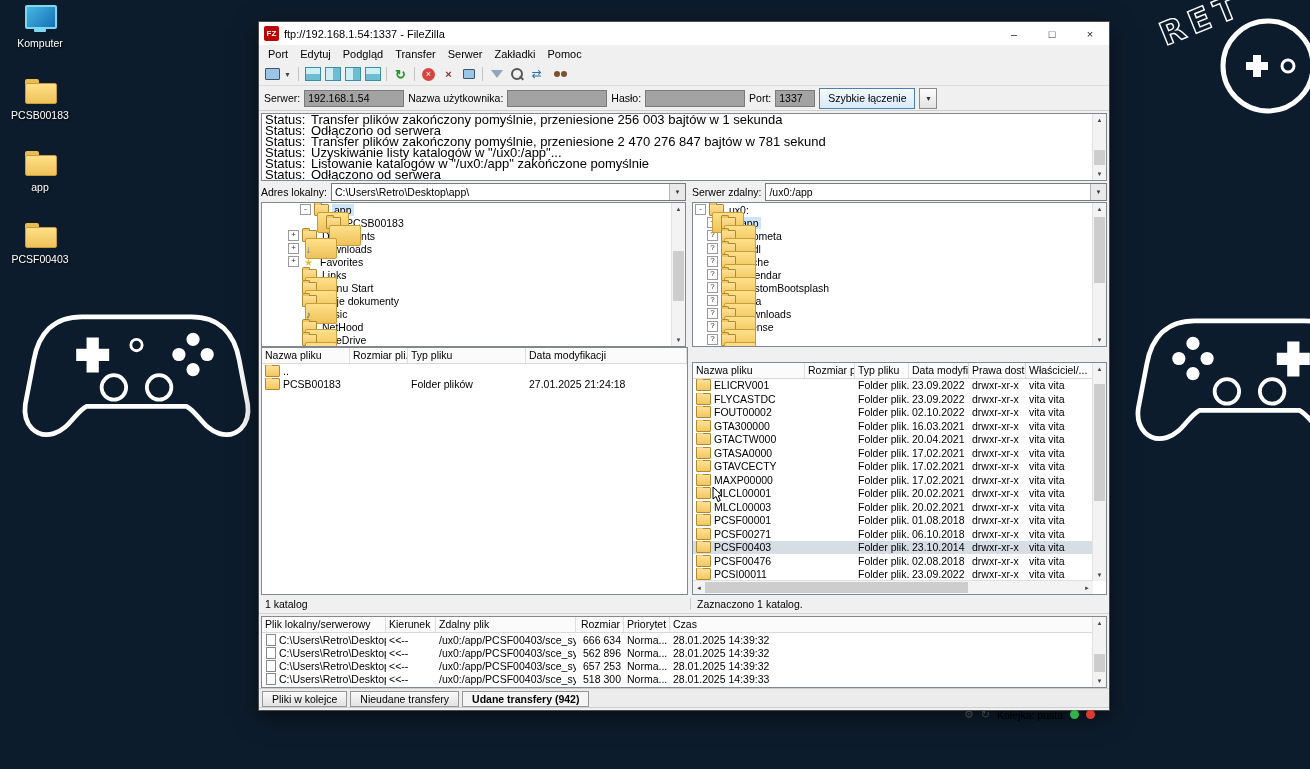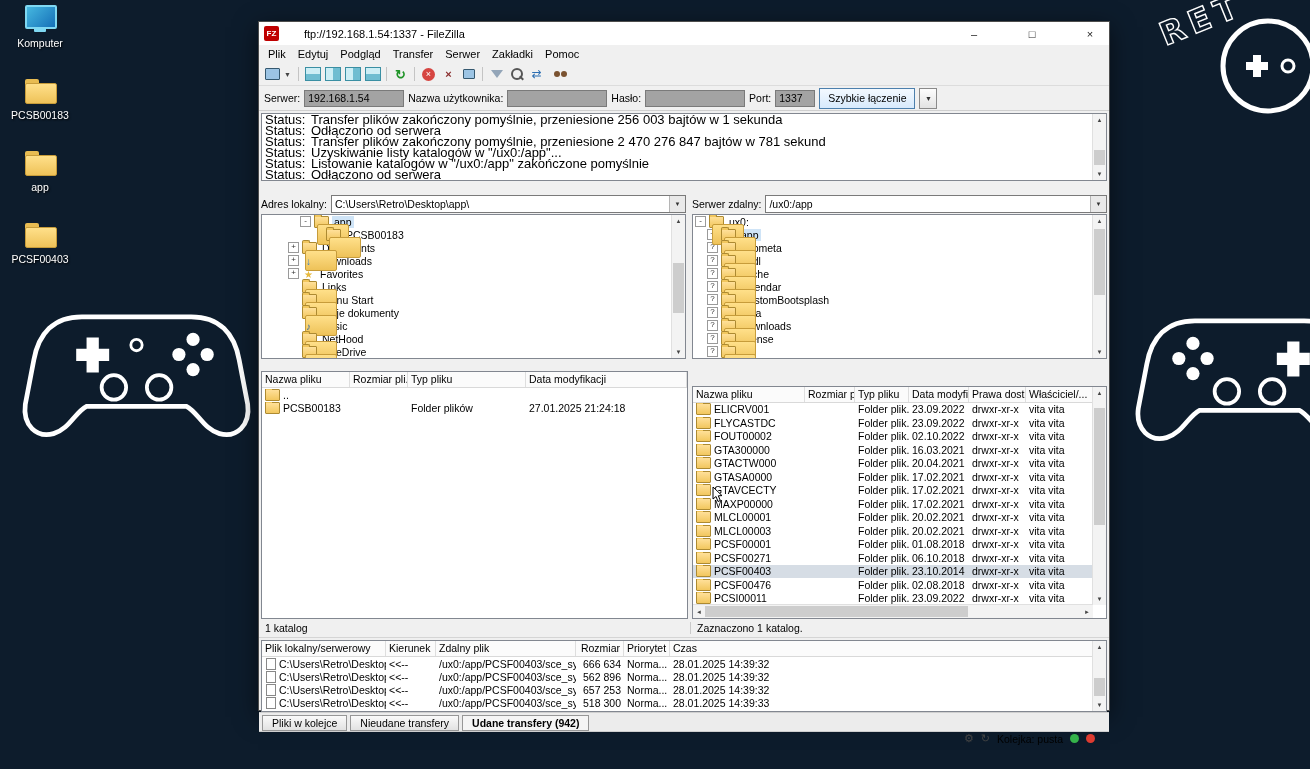--- a/index.html
+++ b/index.html
@@ -16,21 +16,21 @@
   .ic-computer::after{content:"";position:absolute;left:11px;top:24px;width:12px;height:4px;background:#7fd8f2;box-shadow:-4px 3px 0 4px rgba(127,216,242,0);border-radius:1px;}
   .ic-folder{background:transparent;}
   .ic-folder::before{content:"";position:absolute;left:2px;top:3px;width:14px;height:6px;
     background:#e8bc52;border-radius:2px 2px 0 0;}
   .ic-folder::after{content:"";position:absolute;left:2px;top:7px;width:30px;height:19px;
     background:linear-gradient(#ffe08a,#eec259);border:1px solid #c79c3a;border-radius:2px;}
   .dicon-label{font-size:10.5px;color:#fff;text-shadow:1px 1px 2px #000;max-width:70px;text-align:center;white-space:nowrap;}
   
   .window{position:absolute;left:258px;top:21px;width:850px;height:688px;background:#f0f0f0;
     border:1px solid #4d4d4d;box-shadow:0 6px 22px rgba(0,0,0,.55);display:flex;flex-direction:column;font-size:11px;color:#000;}
-  .titlebar{height:23px;flex:none;background:#fff;display:flex;align-items:center;padding-left:5px;gap:20px;}
+  .titlebar{height:23px;flex:none;background:#fff;display:flex;align-items:center;padding-left:5px;}
   .fz-icon{width:15px;height:15px;flex:none;background:#bf0000;color:#fff;font-size:8px;font-weight:bold;
     display:grid;place-items:center;border-radius:2px;margin-right:5px;}
   .title-text{font-size:11px;white-space:nowrap;}
   .title-sp{flex:1;}
   .wbtn{width:38px;height:100%;display:grid;place-items:center;font-size:11px;color:#222;}
   .menubar{height:18px;flex:none;display:flex;align-items:center;padding:0 3px;}
   .menu-item{padding:1px 6px;font-size:11px;}
   .toolbar{height:22px;flex:none;display:flex;align-items:center;gap:3px;padding:0 5px;border-bottom:1px solid #dcdcdc;}
   .tbi{width:17px;height:16px;display:grid;place-items:center;font-size:12px;position:relative;}
   .tb-sep{width:1px;height:14px;background:#c4c4c4;margin:0 2px;}
@@ -64,21 +64,21 @@
   .vscroll{position:absolute;right:0;top:0;bottom:0;width:13px;background:#f3f3f3;border-left:1px solid #e0e0e0;display:flex;flex-direction:column;}
   .sb-btn{height:12px;flex:none;display:grid;place-items:center;font-size:6px;color:#444;}
   .sb-track{flex:1;position:relative;}
   .sb-thumb{position:absolute;left:1px;right:1px;background:#cdcdcd;}
   .hscroll{position:absolute;left:0;right:13px;bottom:0;height:13px;background:#f3f3f3;border-top:1px solid #e0e0e0;display:flex;}
   .hsb-btn{width:12px;flex:none;display:grid;place-items:center;font-size:6px;color:#444;}
   .hsb-track{flex:1;position:relative;}
   .hsb-thumb{position:absolute;top:1px;bottom:1px;background:#cdcdcd;}
   .u::before{content:"▲";} .d::before{content:"▼";} .l::before{content:"◄";} .r::before{content:"►";}
   
-  .panes{display:flex;flex:none;padding:12px 2px;}
+  .panes{display:flex;flex:none;padding:0 2px;}
   .pane-l{width:425px;flex:none;display:flex;flex-direction:column;}
   .splitter{width:6px;flex:none;}
   .pane-r{flex:1;display:flex;flex-direction:column;}
   .addr{height:20px;flex:none;display:flex;align-items:center;gap:4px;}
   .addr-label{font-size:10.5px;white-space:nowrap;}
   .combo{flex:1;height:16px;border:1px solid #7a7a7a;background:#fff;display:flex;align-items:center;overflow:hidden;}
   .combo-val{flex:1;padding:0 3px;font-size:10.5px;white-space:nowrap;overflow:hidden;}
   .combo-drop{width:15px;height:100%;flex:none;background:#e9e9e9;border-left:1px solid #b5b5b5;display:grid;place-items:center;font-size:6px;color:#333;}
   .tree{height:143px;flex:none;background:#fff;border:1px solid #828790;position:relative;overflow:hidden;}
   .trow{display:flex;align-items:center;height:13px;font-size:10.5px;white-space:nowrap;}
@@ -201,21 +201,21 @@
     <span class="fz-icon">FZ</span>
     <span class="title-text">ftp://192.168.1.54:1337 - FileZilla</span>
     <span class="title-sp"></span>
     <span class="wbtn">–</span>
     <span class="wbtn">□</span>
     <span class="wbtn">×</span>
   </div>
 
   <div class="menubar">
 
-      <span class="menu-item">Plik</span>
+      <span class="menu-item">Port</span>
 
       <span class="menu-item">Edytuj</span>
 
       <span class="menu-item">Podgląd</span>
 
       <span class="menu-item">Transfer</span>
 
       <span class="menu-item">Serwer</span>
 
       <span class="menu-item">Zakładki</span>

